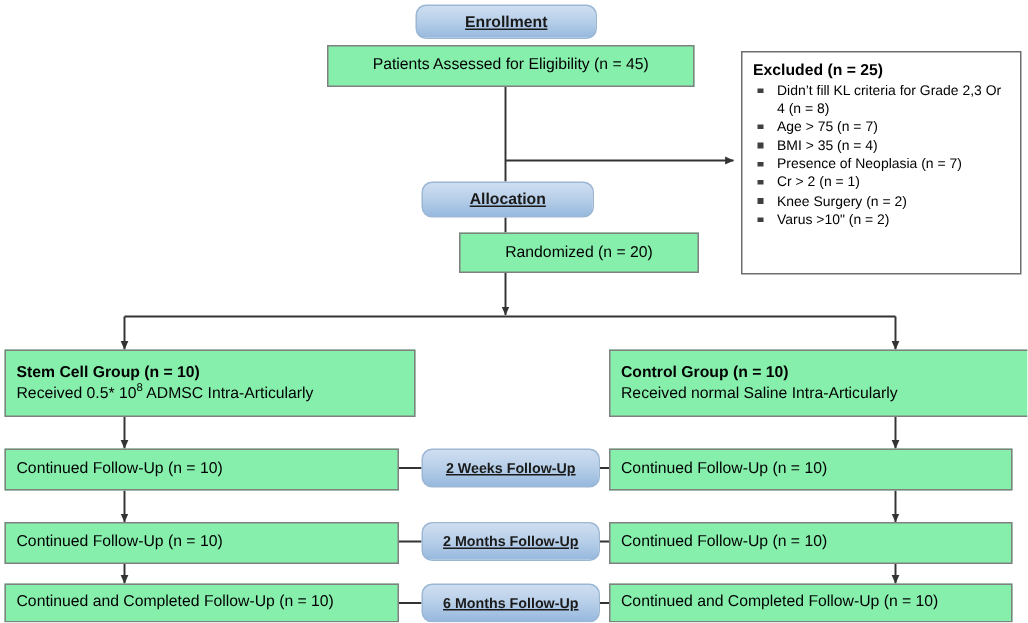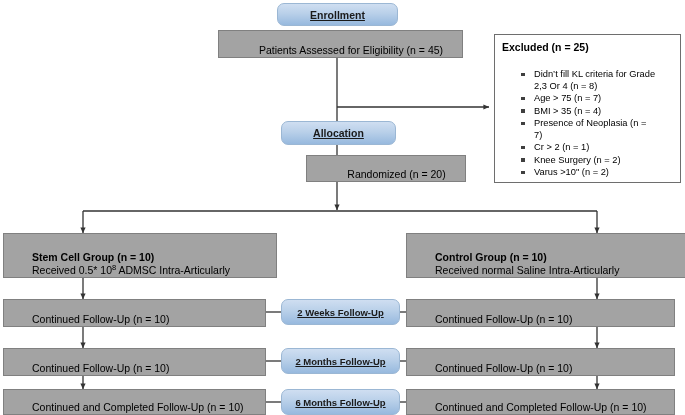--- a/index.html
+++ b/index.html
@@ -20,25 +20,24 @@
     left: 0;
     top: 0;
     width: 685px;
     height: 415px;
     pointer-events: none;
   }
   .box {
     position: absolute;
     box-sizing: border-box;
     border: 1px solid #808080;
-    background: #a3a3a3;
+    background: #86efac;
     display: flex;
     flex-direction: column;
-    justify-content: flex-end;
-    padding-left: 21px;
+    justify-content: center;
   }
   .box .line {
     font-size: 10.5px;
     color: #000000;
     line-height: 1.25;
     padding: 0 7px;
     white-space: nowrap;
   }
   .box .line.bold {
     font-weight: bold;
@@ -72,21 +71,21 @@
     padding: 6px 7px 4px 7px;
   }
   .excluded .title {
     font-size: 10.5px;
     font-weight: bold;
     color: #000;
     margin-bottom: 2px;
   }
   .excluded ul {
     list-style: none;
-    margin: 16px;
+    margin: 0;
     padding: 0;
   }
   .excluded li {
     position: relative;
     font-size: 9.3px;
     color: #000;
     line-height: 1.28;
     padding-left: 16px;
     margin-bottom: 0.5px;
   }

